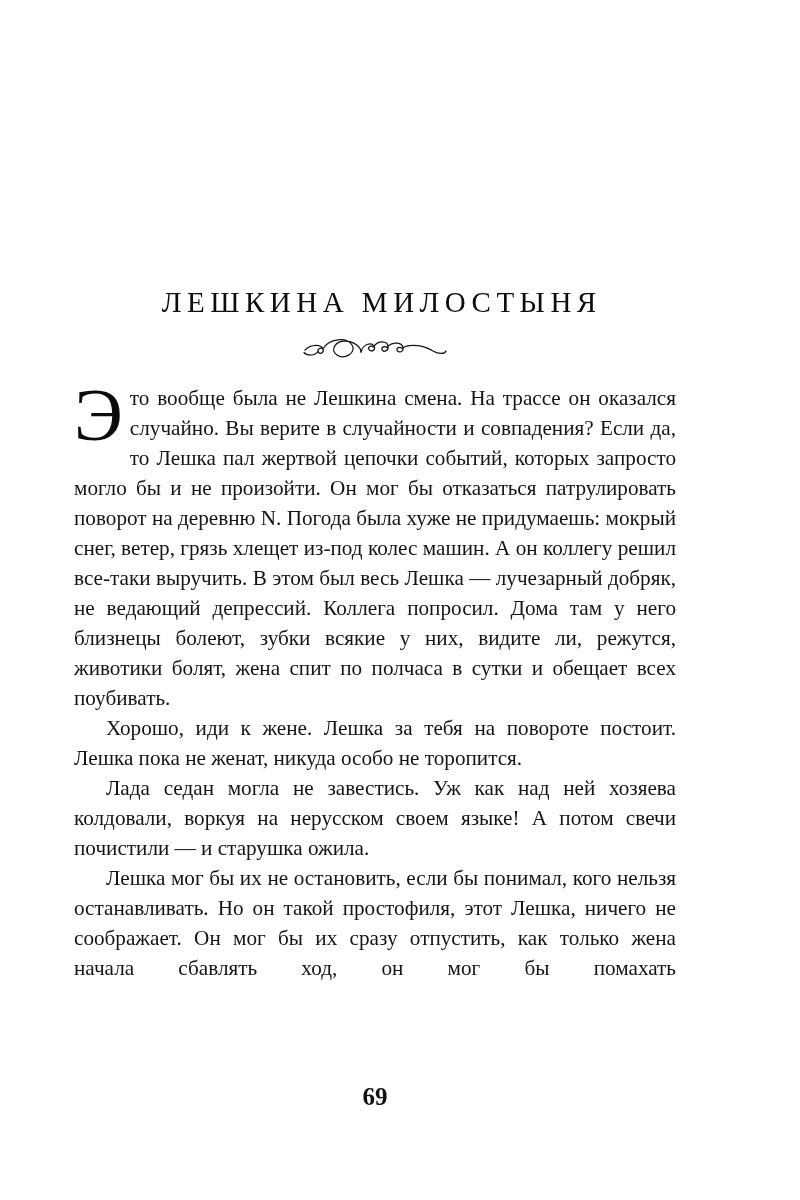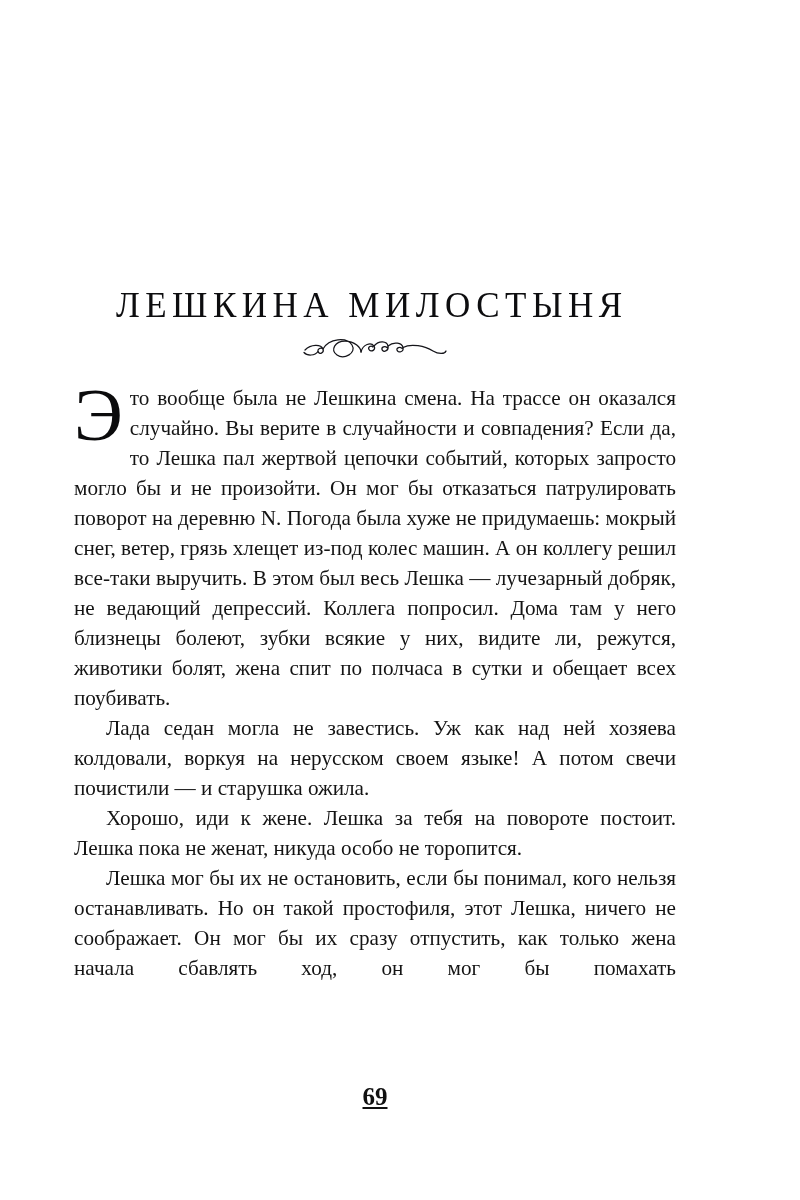--- a/index.html
+++ b/index.html
@@ -18,25 +18,25 @@
     overflow: hidden;
     font-family: "Liberation Serif", "DejaVu Serif", serif;
     color: #111111;
     box-sizing: border-box;
   }
 
   
   .chapter-title {
     position: absolute;
     top: 262px;
-    left: 68px;
+    left: 78px;
     width: 602px;
     text-align: center;
     font-family: "Liberation Serif", "DejaVu Serif", serif;
-    font-size: 35px;
+    font-size: 29px;
     line-height: 42px;
     font-weight: 400;
     letter-spacing: 5.5px;
     text-indent: 5.5px;
     color: #0d0d0f;
     white-space: nowrap;
   }
 
   
   .ornament {
@@ -106,21 +106,20 @@
     position: absolute;
     top: 1082px;
     left: 74px;
     width: 602px;
     text-align: center;
     font-family: "Liberation Serif", "DejaVu Serif", serif;
     font-size: 25px;
     line-height: 30px;
     color: #101010;
     font-weight: 700;
-    text-decoration: underline;
   }
 </style>
 </head>
 <body>
 
 <div class="page">
 
   <h1 class="chapter-title">ЛЕШКИНА МИЛОСТЫНЯ</h1>
 
   <div class="ornament">
@@ -134,23 +133,23 @@
         <path d="M104 17.5 C112 13, 126 16, 134 21 C140 24.6, 146 24, 147 21"></path>
         <path d="M19 21.5 C16 26, 8 26, 5 22.5"></path>
       </g>
     </svg>
   </div>
 
   <div class="textblock">
 
     <p class="first"><span class="dropcap">Э</span><span>то вообще была не Лешкина смена. На трассе он оказался случайно. Вы верите в случайности и совпадения? Если да, то Лешка пал жертвой цепочки событий, которых запросто могло бы и не произойти. Он мог бы отказаться патрулировать поворот на деревню N. Погода была хуже не придумаешь: мокрый снег, ветер, грязь хлещет из-под колес машин. А он коллегу решил все-таки выручить. В этом был весь Лешка — лучезарный добряк, не ведающий депрессий. Коллега попросил. Дома там у него близнецы болеют, зубки всякие у них, видите ли, режутся, животики болят, жена спит по полчаса в сутки и обещает всех поубивать.</span></p>
 
+    <p><span>Хорошо, иди к жене. Лешка за тебя на повороте постоит. Лешка пока не женат, никуда особо не торопится.</span></p>
+
     <p><span>Лада седан могла не завестись. Уж как над ней хозяева колдовали, воркуя на нерусском своем языке! А потом свечи почистили — и старушка ожила.</span></p>
-
-    <p><span>Хорошо, иди к жене. Лешка за тебя на повороте постоит. Лешка пока не женат, никуда особо не торопится.</span></p>
 
     <p class="clipped"><span>Лешка мог бы их не остановить, если бы понимал, кого нельзя останавливать. Но он такой простофиля, этот Лешка, ничего не соображает. Он мог бы их сразу отпустить, как только жена начала сбавлять ход, он мог бы помахать</span></p>
 
   </div>
 
   <div class="folio">69</div>
 
 </div>
 
 </body></html>

